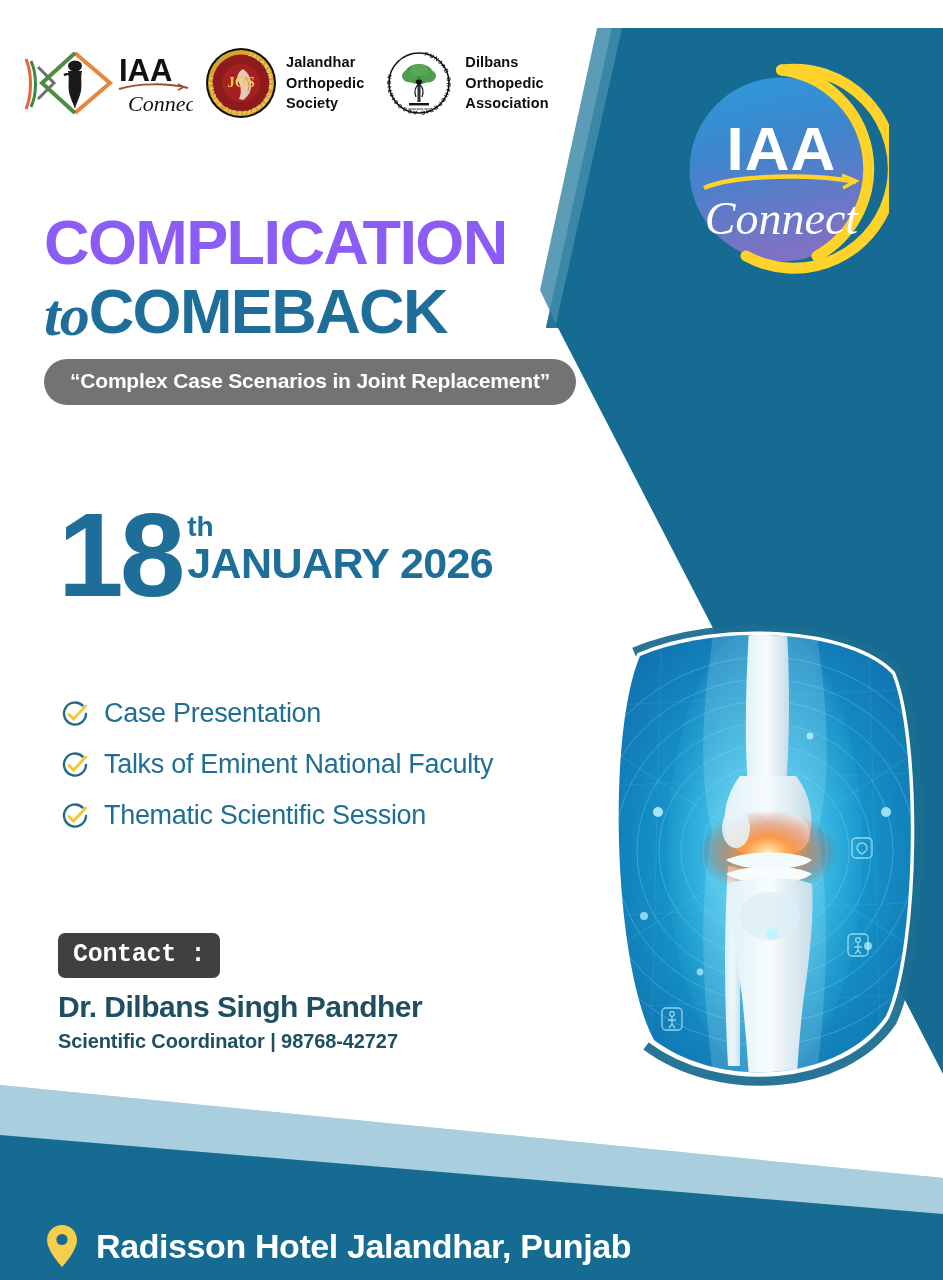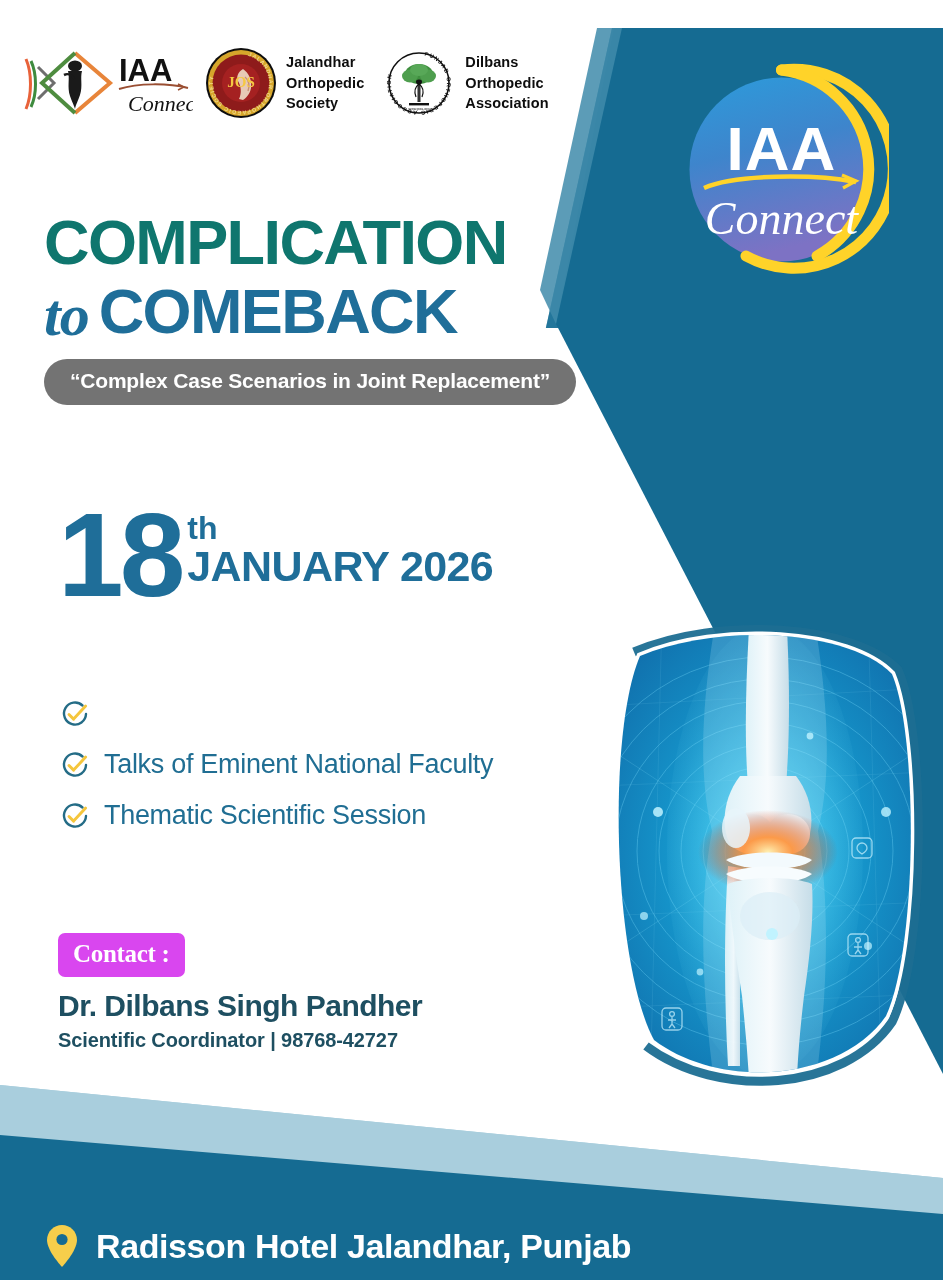--- a/index.html
+++ b/index.html
@@ -21,53 +21,53 @@
   .logo-poa{width:74px;height:74px;}
   .logo-text{font-size:14.5px;line-height:1.42;font-weight:700;color:#0d0d0d;margin-left:9px;
              font-family:"Liberation Sans",sans-serif;letter-spacing:.1px;}
   .logo-text div{white-space:nowrap;}
 
   
   .badge{position:absolute;right:54px;top:34px;width:215px;height:215px;z-index:7;}
 
   
   .headline{position:absolute;left:44px;top:183px;z-index:5;}
-  .h-line1{font-size:63px;font-weight:800;letter-spacing:-1.6px;color:#0f766e;line-height:1;
+  .h-line1{font-size:63px;font-weight:800;letter-spacing:-1.6px;color:#8b5cf6;line-height:1;
            font-family:"Liberation Sans",sans-serif;}
-  .h-line2{display:flex;align-items:flex-end;gap:10px;margin-top:6px;text-align:center;}
+  .h-line2{display:flex;align-items:flex-end;margin-top:6px;text-align:center;}
   .h-to{font-family:"Liberation Serif",serif;font-style:italic;font-weight:700;font-size:60px;
         color:#1f6e99;line-height:.92;letter-spacing:-1px;}
   .h-word2{font-size:63px;font-weight:800;letter-spacing:-1.6px;color:#1f6e99;line-height:1;
            font-family:"Liberation Sans",sans-serif;}
   .pill{display:inline-block;margin-top:16px;background:#737373;color:#ffffff;border-radius:26px;
         padding:10px 26px 12px;font-size:21px;font-weight:800;letter-spacing:-.2px;
         font-family:"Liberation Sans",sans-serif;}
 
   
   .date{position:absolute;left:58px;top:476px;display:flex;align-items:flex-start;z-index:5;}
   .date-num{font-size:118px;font-weight:800;color:#1f6e99;line-height:.88;letter-spacing:-4px;
             font-family:"Liberation Sans",sans-serif;}
   .date-right{margin-left:6px;margin-top:10px;}
-  .date-ord{font-size:32px;font-weight:800;color:#1f6e99;line-height:.9;
+  .date-ord{font-size:28px;font-weight:800;color:#1f6e99;line-height:.9;
             font-family:"Liberation Sans",sans-serif;text-align:right;}
   .date-my{font-size:43px;font-weight:800;color:#1f6e99;line-height:1;letter-spacing:-.6px;margin-top:2px;
            font-family:"Liberation Sans",sans-serif;}
 
   
   .features{position:absolute;left:60px;top:660px;z-index:5;}
   .feat{display:flex;align-items:center;height:51px;}
   .feat-ic{width:30px;height:30px;flex:0 0 30px;margin-right:14px;}
   .feat-label{font-size:27px;color:#206e93;font-weight:500;letter-spacing:-.3px;
               font-family:"Liberation Sans",sans-serif;}
 
   
   .contact{position:absolute;left:58px;top:905px;z-index:5;}
-  .contact-tag{display:inline-block;background:#d946ef;color:#fff;border-radius:7px;
+  .contact-tag{display:inline-block;background:#404040;color:#fff;border-radius:7px;
                padding:7px 15px 9px;font-size:25px;font-weight:800;letter-spacing:-.3px;
-               font-family:Liberation Serif, serif;}
+               font-family:Liberation Mono, monospace;}
   .contact-name{margin-top:12px;font-size:30px;font-weight:800;color:#1e4f61;letter-spacing:-.5px;
                 font-family:"Liberation Sans",sans-serif;}
   .contact-sub{margin-top:6px;font-size:20px;font-weight:700;color:#1e4f61;letter-spacing:-.1px;
                font-family:"Liberation Sans",sans-serif;}
 
   
   .knee{position:absolute;left:600px;top:588px;width:330px;height:480px;z-index:4;}
 
   
   .venue{position:absolute;left:46px;top:1196px;display:flex;align-items:center;z-index:8;}
@@ -209,20 +209,21 @@
     </span>
   </div>
 
   <div class="features">
 
     <div class="feat">
       <svg class="feat-ic" viewBox="0 0 30 30" xmlns="http://www.w3.org/2000/svg">
         <path d="M22.5 6.5 A11 11 0 1 0 26 15" fill="none" stroke="#246C86" stroke-width="2.4" stroke-linecap="round"></path>
         <path d="M9 15.5 l4.6 4.6 l12-13" fill="none" stroke="#F5C63C" stroke-width="2.9" stroke-linecap="round" stroke-linejoin="round"></path>
       </svg>
+      <span class="feat-label">Case Presentation</span>
     </div>
 
     <div class="feat">
       <svg class="feat-ic" viewBox="0 0 30 30" xmlns="http://www.w3.org/2000/svg">
         <path d="M22.5 6.5 A11 11 0 1 0 26 15" fill="none" stroke="#246C86" stroke-width="2.4" stroke-linecap="round"></path>
         <path d="M9 15.5 l4.6 4.6 l12-13" fill="none" stroke="#F5C63C" stroke-width="2.9" stroke-linecap="round" stroke-linejoin="round"></path>
       </svg>
       <span class="feat-label">Talks of Eminent National Faculty</span>
     </div>
 

